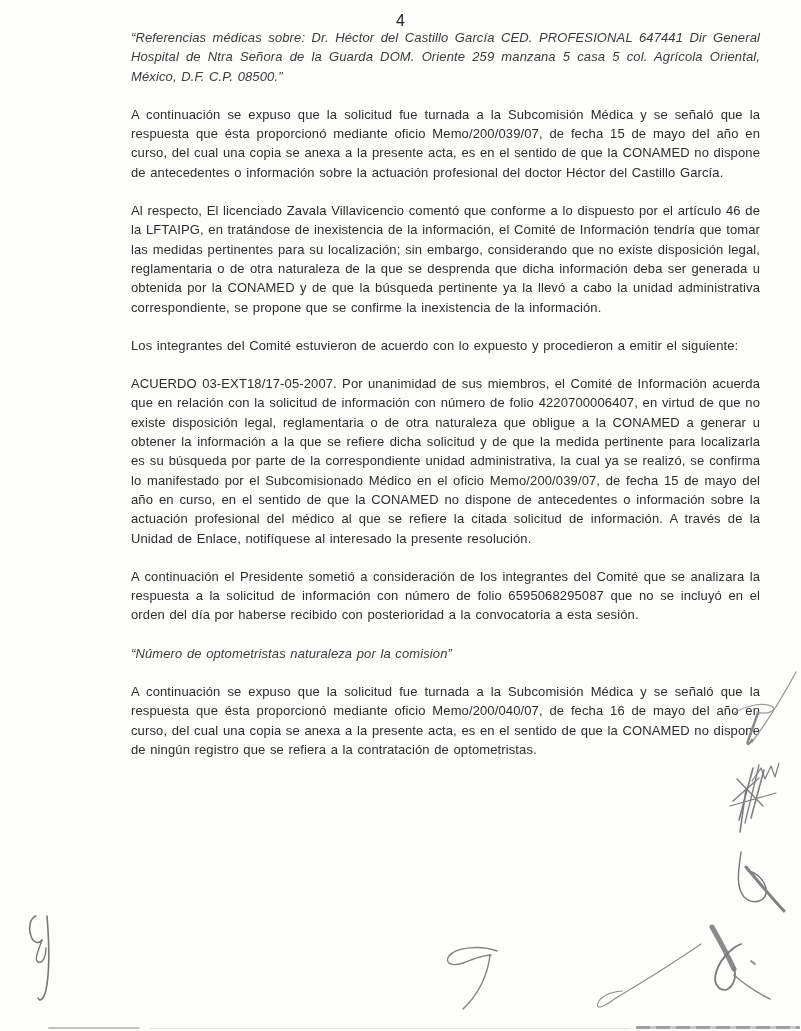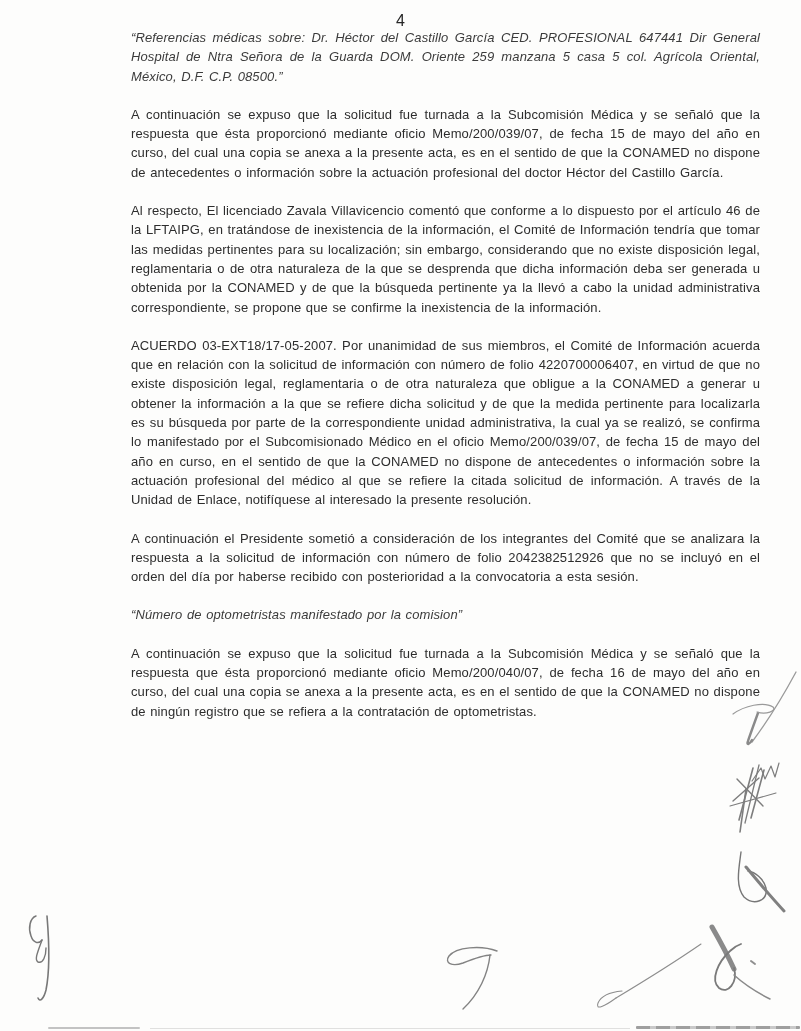--- a/index.html
+++ b/index.html
@@ -50,23 +50,24 @@
 <body>
 
 <div class="page">
 
   <div class="page-number">4</div>
 
   <div class="content">
     <p class="quote">“Referencias médicas sobre: Dr. Héctor del Castillo García CED. PROFESIONAL 647441 Dir General Hospital de Ntra Señora de la Guarda DOM. Oriente 259 manzana 5 casa 5 col. Agrícola Oriental, México, D.F. C.P. 08500.”</p>
     <p class="para">A continuación se expuso que la solicitud fue turnada a la Subcomisión Médica y se señaló que la respuesta que ésta proporcionó mediante oficio Memo/200/039/07, de fecha 15 de mayo del año en curso, del cual una copia se anexa a la presente acta, es en el sentido de que la CONAMED no dispone de antecedentes o información sobre la actuación profesional del doctor Héctor del Castillo García.</p>
     <p class="para">Al respecto, El licenciado Zavala Villavicencio comentó que conforme a lo dispuesto por el artículo 46 de la LFTAIPG, en tratándose de inexistencia de la información, el Comité de Información tendría que tomar las medidas pertinentes para su localización; sin embargo, considerando que no existe disposición legal, reglamentaria o de otra naturaleza de la que se desprenda que dicha información deba ser generada u obtenida por la CONAMED y de que la búsqueda pertinente ya la llevó a cabo la unidad administrativa correspondiente, se propone que se confirme la inexistencia de la información.</p>
+    <p class="para">Los integrantes del Comité estuvieron de acuerdo con lo expuesto y procedieron a emitir el siguiente:</p>
     <p class="para"><span class="acuerdo-lead">ACUERDO 03-EXT18/17-05-2007.</span><span> Por unanimidad de sus miembros, el Comité de Información acuerda que en relación con la solicitud de información con número de folio 4220700006407, en virtud de que no existe disposición legal, reglamentaria o de otra naturaleza que obligue a la CONAMED a generar u obtener la información a la que se refiere dicha solicitud y de que la medida pertinente para localizarla es su búsqueda por parte de la correspondiente unidad administrativa, la cual ya se realizó, se confirma lo manifestado por el Subcomisionado Médico en el oficio Memo/200/039/07, de fecha 15 de mayo del año en curso, en el sentido de que la CONAMED no dispone de antecedentes o información sobre la actuación profesional del médico al que se refiere la citada solicitud de información. A través de la Unidad de Enlace, notifíquese al interesado la presente resolución.</span></p>
-    <p class="para">A continuación el Presidente sometió a consideración de los integrantes del Comité que se analizara la respuesta a la solicitud de información con número de folio 2042382512926 que no se incluyó en el orden del día por haberse recibido con posterioridad a la convocatoria a esta sesión.</p>
-    <p class="quote">“Número de optometristas manifestado por la comision”</p>
+    <p class="para">A continuación el Presidente sometió a consideración de los integrantes del Comité que se analizara la respuesta a la solicitud de información con número de folio 6595068295087 que no se incluyó en el orden del día por haberse recibido con posterioridad a la convocatoria a esta sesión.</p>
+    <p class="quote">“Número de optometristas naturaleza por la comision”</p>
     <p class="para">A continuación se expuso que la solicitud fue turnada a la Subcomisión Médica y se señaló que la respuesta que ésta proporcionó mediante oficio Memo/200/040/07, de fecha 16 de mayo del año en curso, del cual una copia se anexa a la presente acta, es en el sentido de que la CONAMED no dispone de ningún registro que se refiera a la contratación de optometristas.</p>
   </div>
 
   <svg class="pen-overlay" width="801" height="1031" viewBox="0 0 801 1031">
 
     <g>
       <path d="M796,672 C 782,698 764,726 752,742" stroke="#9a9a9a" stroke-width="1.3"></path>
       <path d="M758,713 C 754,724 750,735 748,741 C 746,746 750,744 752,740" stroke="#8a8a8a" stroke-width="2.4"></path>
       <path d="M733,714 C 744,706 764,701 773,707 C 777,711 766,715 757,712" stroke="#9a9a9a" stroke-width="1.2"></path>
     </g>

